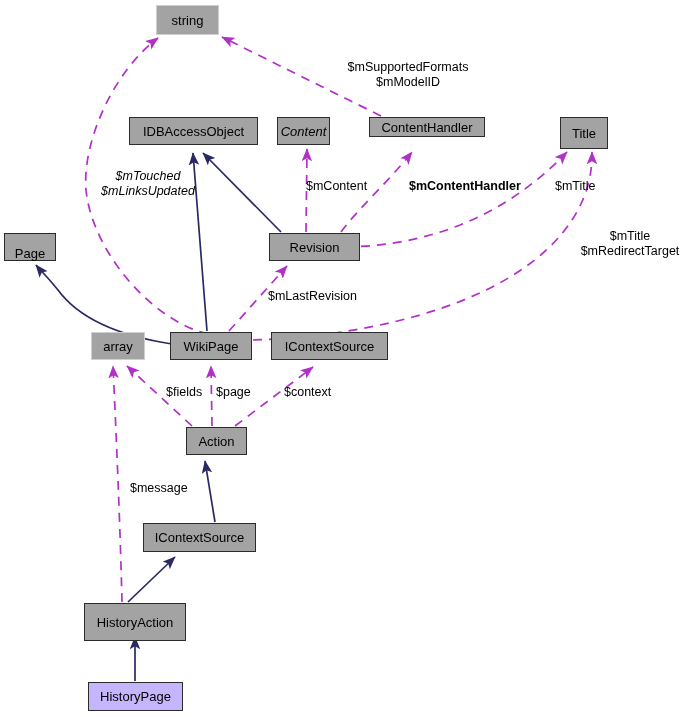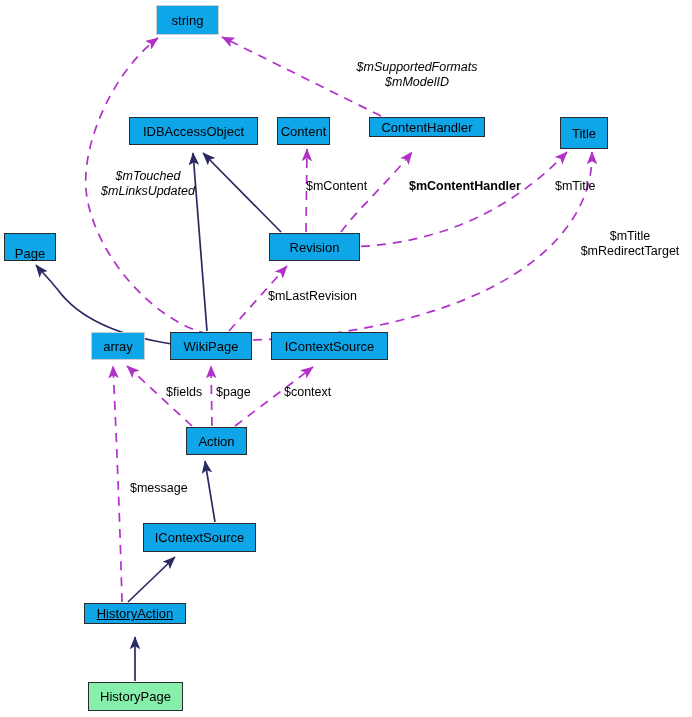--- a/index.html
+++ b/index.html
@@ -21,39 +21,39 @@
   #edge-layer {
     position: absolute;
     left: 0;
     top: 0;
     width: 692px;
     height: 717px;
   }
   .node {
     position: absolute;
     box-sizing: border-box;
-    background: #0ea5e9;
+    background: #a3a3a3;
     border: 1px solid #404040;
     color: #000000;
     font-size: 13px;
     line-height: 1;
     display: flex;
     align-items: center;
     justify-content: center;
     white-space: nowrap;
     z-index: 5;
   }
   .node.solid {
     border: 1.4px solid #2b2b2b;
   }
   .node.faint {
     border: 1.4px solid #cfcfcf;
   }
   .node.highlight {
-    background: #86efac;
+    background: #c4b5fd;
     border: 1.4px solid #2b2b2b;
   }
   .edge-label {
     position: absolute;
     font-size: 12.5px;
     color: #000000;
     line-height: 1.22;
     white-space: pre;
     z-index: 6;
   }
@@ -110,21 +110,21 @@
   </svg>
 
   <div class="node faint" style="left:156px; top:5px; width:63px; height:30px;">
     <span>string</span>
   </div>
 
   <div class="node solid" style="left:129px; top:117px; width:129px; height:28px;">
     <span>IDBAccessObject</span>
   </div>
 
-  <div class="node solid" style="left:277px; top:117px; width:53px; height:28px;">
+  <div class="node solid" style="left:277px; top:117px; width:53px; height:28px;font-style:italic;">
     <span>Content</span>
   </div>
 
   <div class="node solid" style="left:369px; top:117px; width:116px; height:20px;">
     <span>ContentHandler</span>
   </div>
 
   <div class="node solid" style="left:560px; top:117px; width:48px; height:32px;">
     <span>Title</span>
   </div>
@@ -150,29 +150,29 @@
   </div>
 
   <div class="node solid" style="left:186px; top:427px; width:61px; height:28px;">
     <span>Action</span>
   </div>
 
   <div class="node solid" style="left:143px; top:523px; width:113px; height:29px;">
     <span>IContextSource</span>
   </div>
 
-  <div class="node solid" style="left:84px; top:603px; width:102px; height:21px;text-decoration:underline;">
+  <div class="node solid" style="left:84px; top:603px; width:102px; height:38px;">
     <span>HistoryAction</span>
   </div>
 
   <div class="node highlight" style="left:88px; top:682px; width:95px; height:29px;">
     <span>HistoryPage</span>
   </div>
 
-  <div class="edge-label center" style="left:352px; top:60px; width:130px;font-style:italic;">$mSupportedFormats
+  <div class="edge-label center" style="left:343px; top:60px; width:130px;">$mSupportedFormats
 $mModelID</div>
 
   <div class="edge-label center" style="left:101px; top:169px; width:94px;font-style:italic;">$mTouched
 $mLinksUpdated</div>
 
   <div class="edge-label" style="left:306px; top:179px; width:70px;">$mContent</div>
 
   <div class="edge-label" style="left:409px; top:179px; width:112px;font-weight:bold;">$mContentHandler</div>
 
   <div class="edge-label" style="left:555px; top:179px; width:50px;">$mTitle</div>

